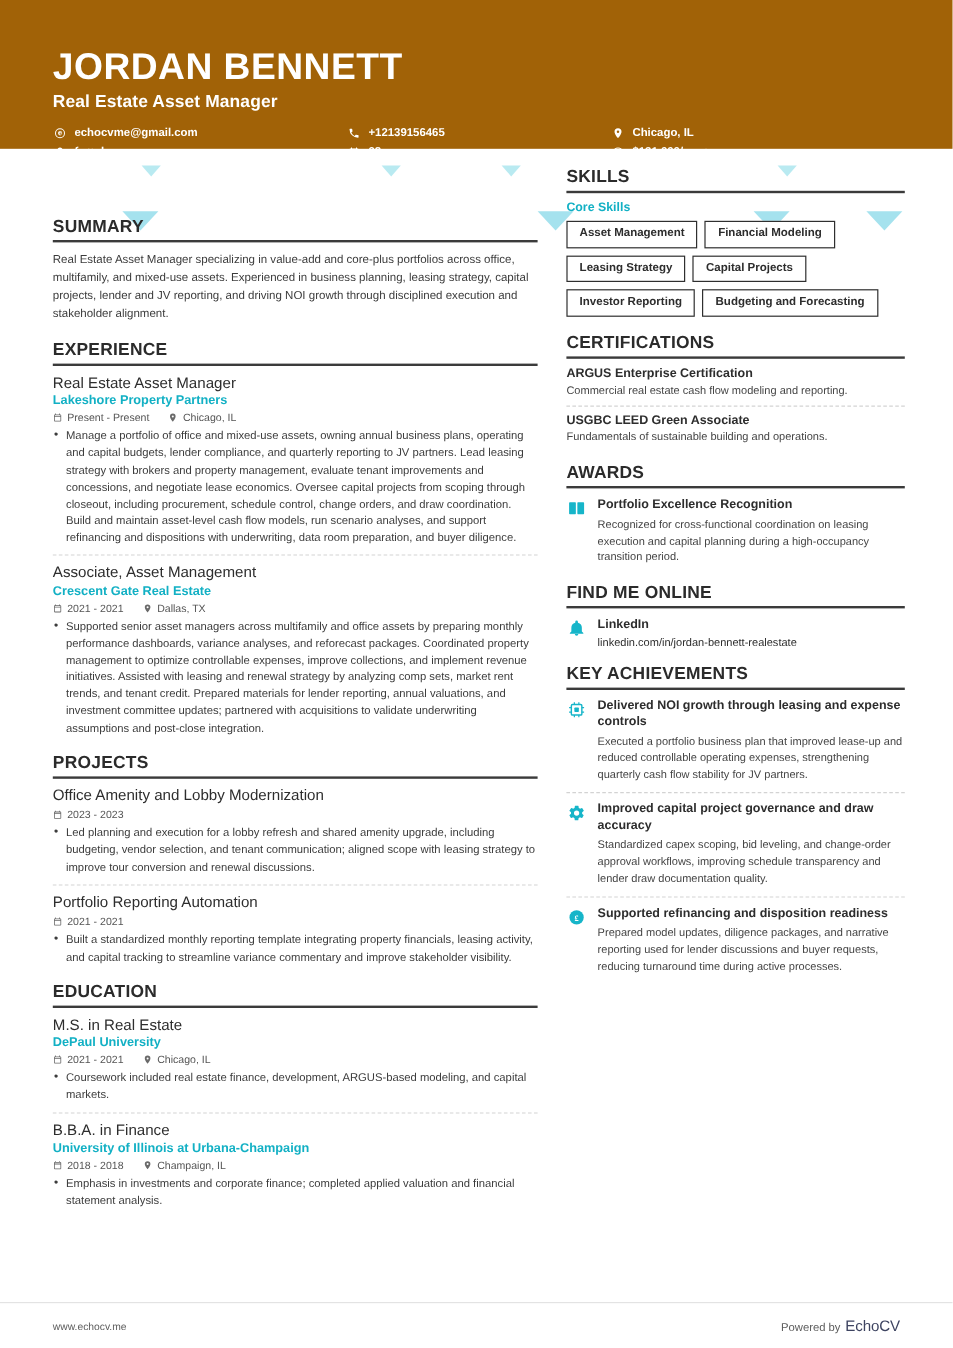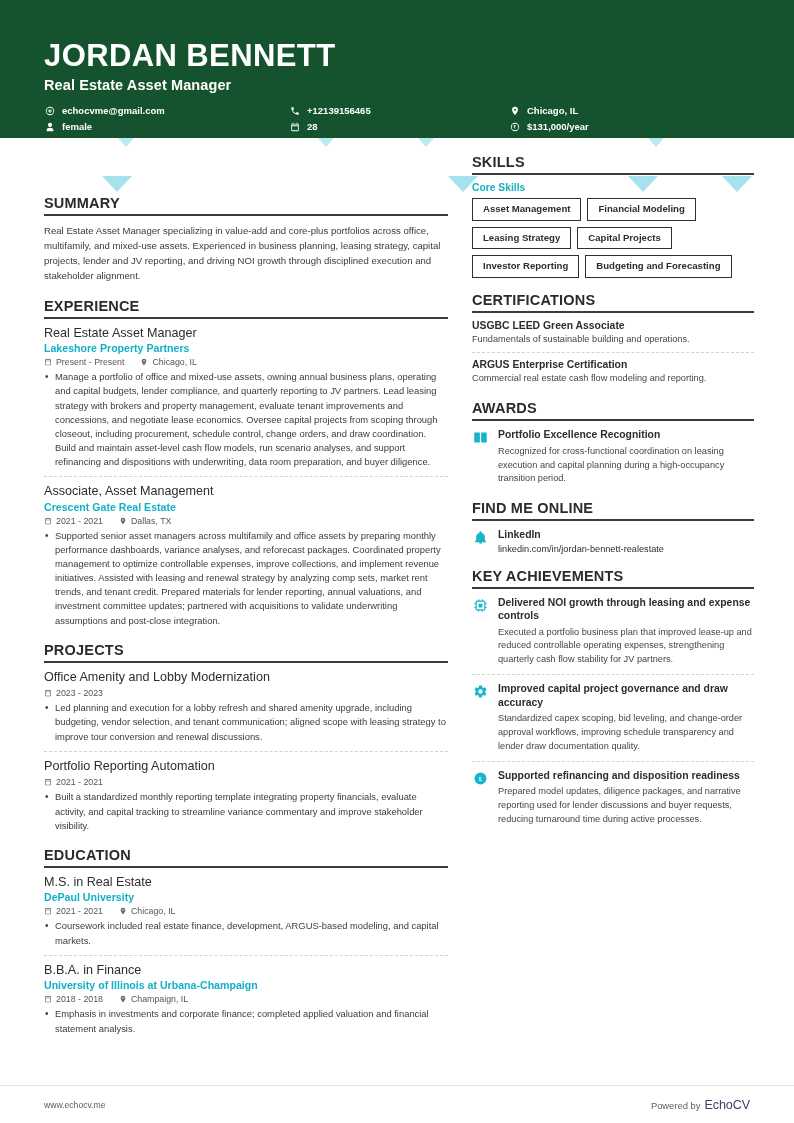--- a/index.html
+++ b/index.html
@@ -19,23 +19,23 @@
   
   .deco { position: absolute; width: 0; height: 0; border-style: solid;
           border-color: #bfe9f0 transparent transparent transparent;
           border-width: 14px 13px 0 13px; z-index: 0; pointer-events: none; }
   .deco.sm { border-width: 9px 8px 0 8px; border-top-color: #7fd8e6; opacity:.55; }
   .deco.lg { border-width: 16px 15px 0 15px; border-top-color: #a5e2ee; }
 
   
   .header {
     position: relative; z-index: 2;
-    background: #14532d;
+    background: #a16207;
     padding: 40px 44px 18px 44px;
-    height: 138px;
+    height: 124px;
   }
   .name {
     font-size: 31px; font-weight: 700; color: #ffffff;
     letter-spacing: .4px; line-height: 1.05; text-transform: uppercase;
   }
   .job-title {
     font-size: 14.5px; font-weight: 700; color: #ffffff;
     margin-top: 4px; letter-spacing: .1px;
   }
   .contact-grid {
@@ -284,21 +284,21 @@
           <div class="entry-title">Portfolio Reporting Automation</div>
           <div class="entry-meta">
             <span class="meta-item">
               <svg viewBox="0 0 24 24">
                   <path d="M19 4h-1V2h-2v2H8V2H6v2H5a2 2 0 00-2 2v14a2 2 0 002 2h14a2 2 0 002-2V6a2 2 0 00-2-2zm0 16H5V10h14v10zM5 8V6h14v2H5z"></path>
                 </svg>
               <span>2021 - 2021</span>
             </span>
           </div>
           <div class="bullets">
-            <div class="bullet">Built a standardized monthly reporting template integrating property financials, evaluate activity, and capital tracking to streamline variance commentary and improve stakeholder visibility.</div>
+            <div class="bullet">Built a standardized monthly reporting template integrating property financials, leasing activity, and capital tracking to streamline variance commentary and improve stakeholder visibility.</div>
           </div>
         </div>
       </section>
 
       <section class="sec">
         <div class="sec-title">EDUCATION</div>
 
         <div class="entry">
           <div class="entry-title">M.S. in Real Estate</div>
           <div class="entry-org">DePaul University</div>
@@ -356,26 +356,26 @@
           <span class="chip">Leasing Strategy</span>
           <span class="chip">Capital Projects</span>
           <span class="chip">Investor Reporting</span>
           <span class="chip">Budgeting and Forecasting</span>
         </div>
       </section>
 
       <section class="sec">
         <div class="sec-title">CERTIFICATIONS</div>
         <div class="cert">
+          <div class="cert-title">ARGUS Enterprise Certification</div>
+          <div class="cert-desc">Commercial real estate cash flow modeling and reporting.</div>
+        </div>
+        <div class="cert">
           <div class="cert-title">USGBC LEED Green Associate</div>
           <div class="cert-desc">Fundamentals of sustainable building and operations.</div>
-        </div>
-        <div class="cert">
-          <div class="cert-title">ARGUS Enterprise Certification</div>
-          <div class="cert-desc">Commercial real estate cash flow modeling and reporting.</div>
         </div>
       </section>
 
       <section class="sec">
         <div class="sec-title">AWARDS</div>
         <div class="ico-item">
           <span class="ico-box">
             <svg viewBox="0 0 24 24" fill="#16b5c9">
                 <path d="M3 4h7.2c.5 0 .8.4.8.9v14.3c0 .5-.3.8-.8.8H3a1 1 0 01-1-1V5a1 1 0 011-1zm10 .9c0-.5.3-.9.8-.9H21a1 1 0 011 1v14a1 1 0 01-1 1h-7.2c-.5 0-.8-.3-.8-.8V4.9z"></path>
               </svg>

